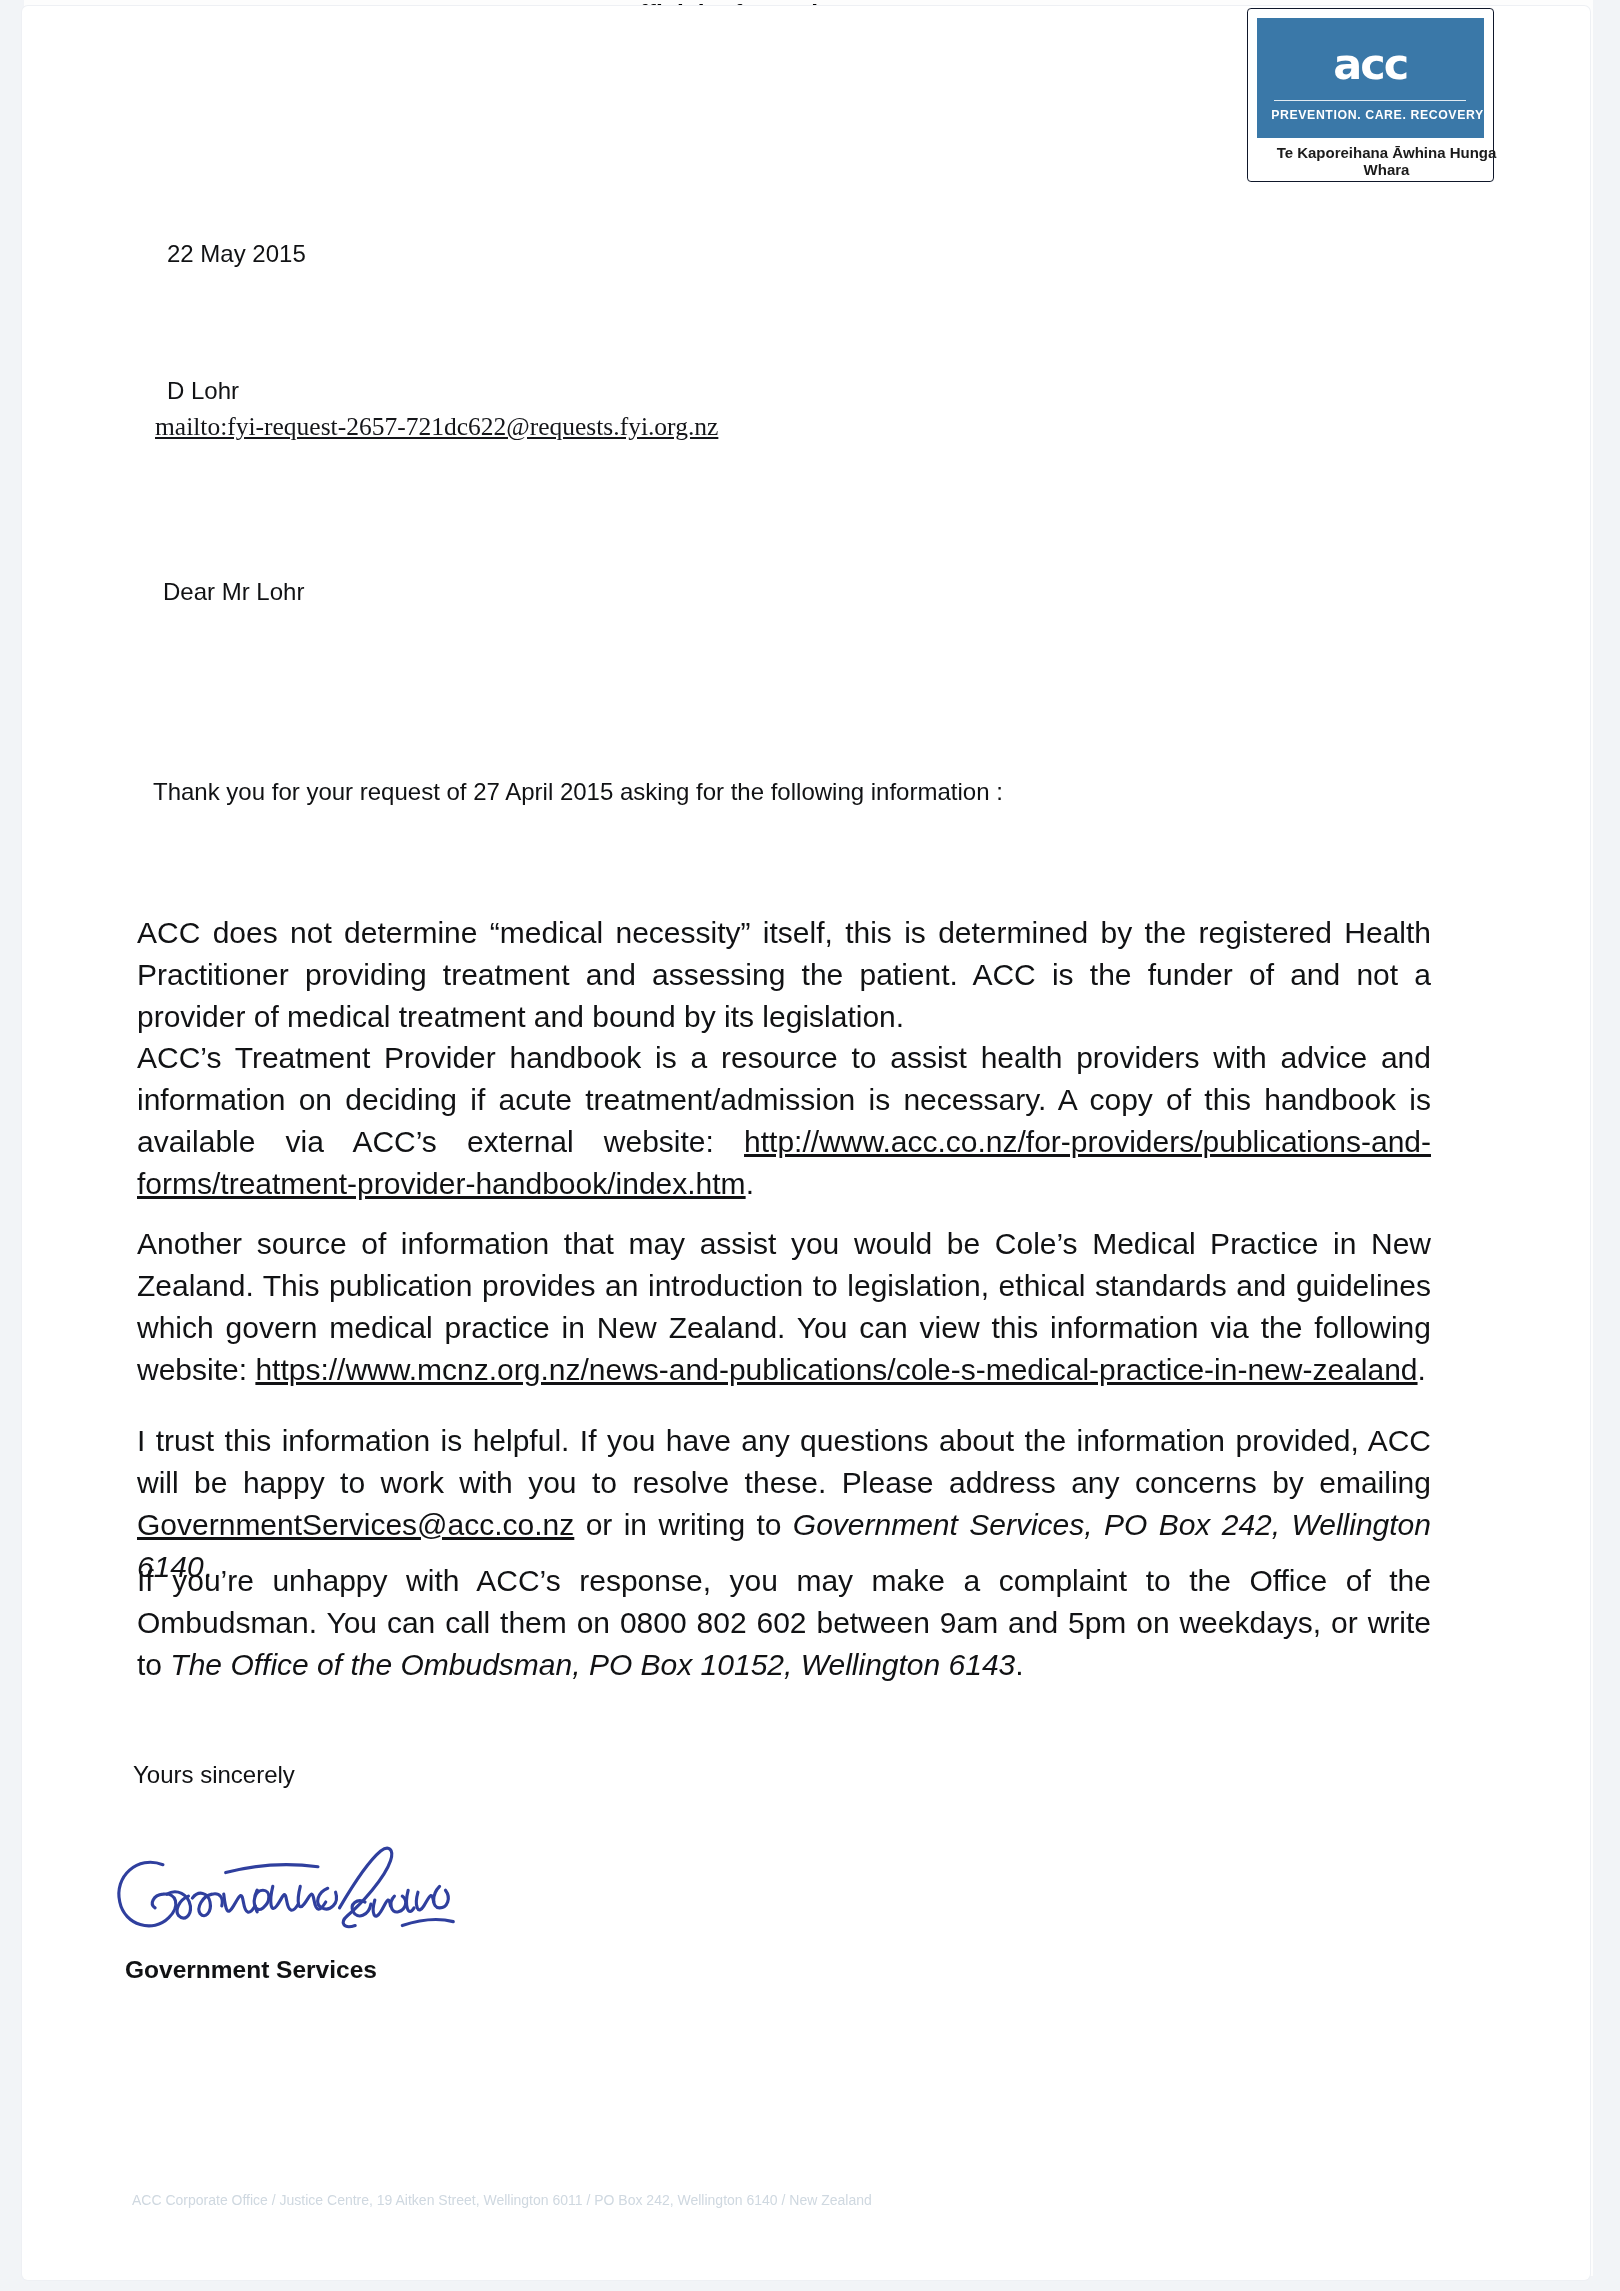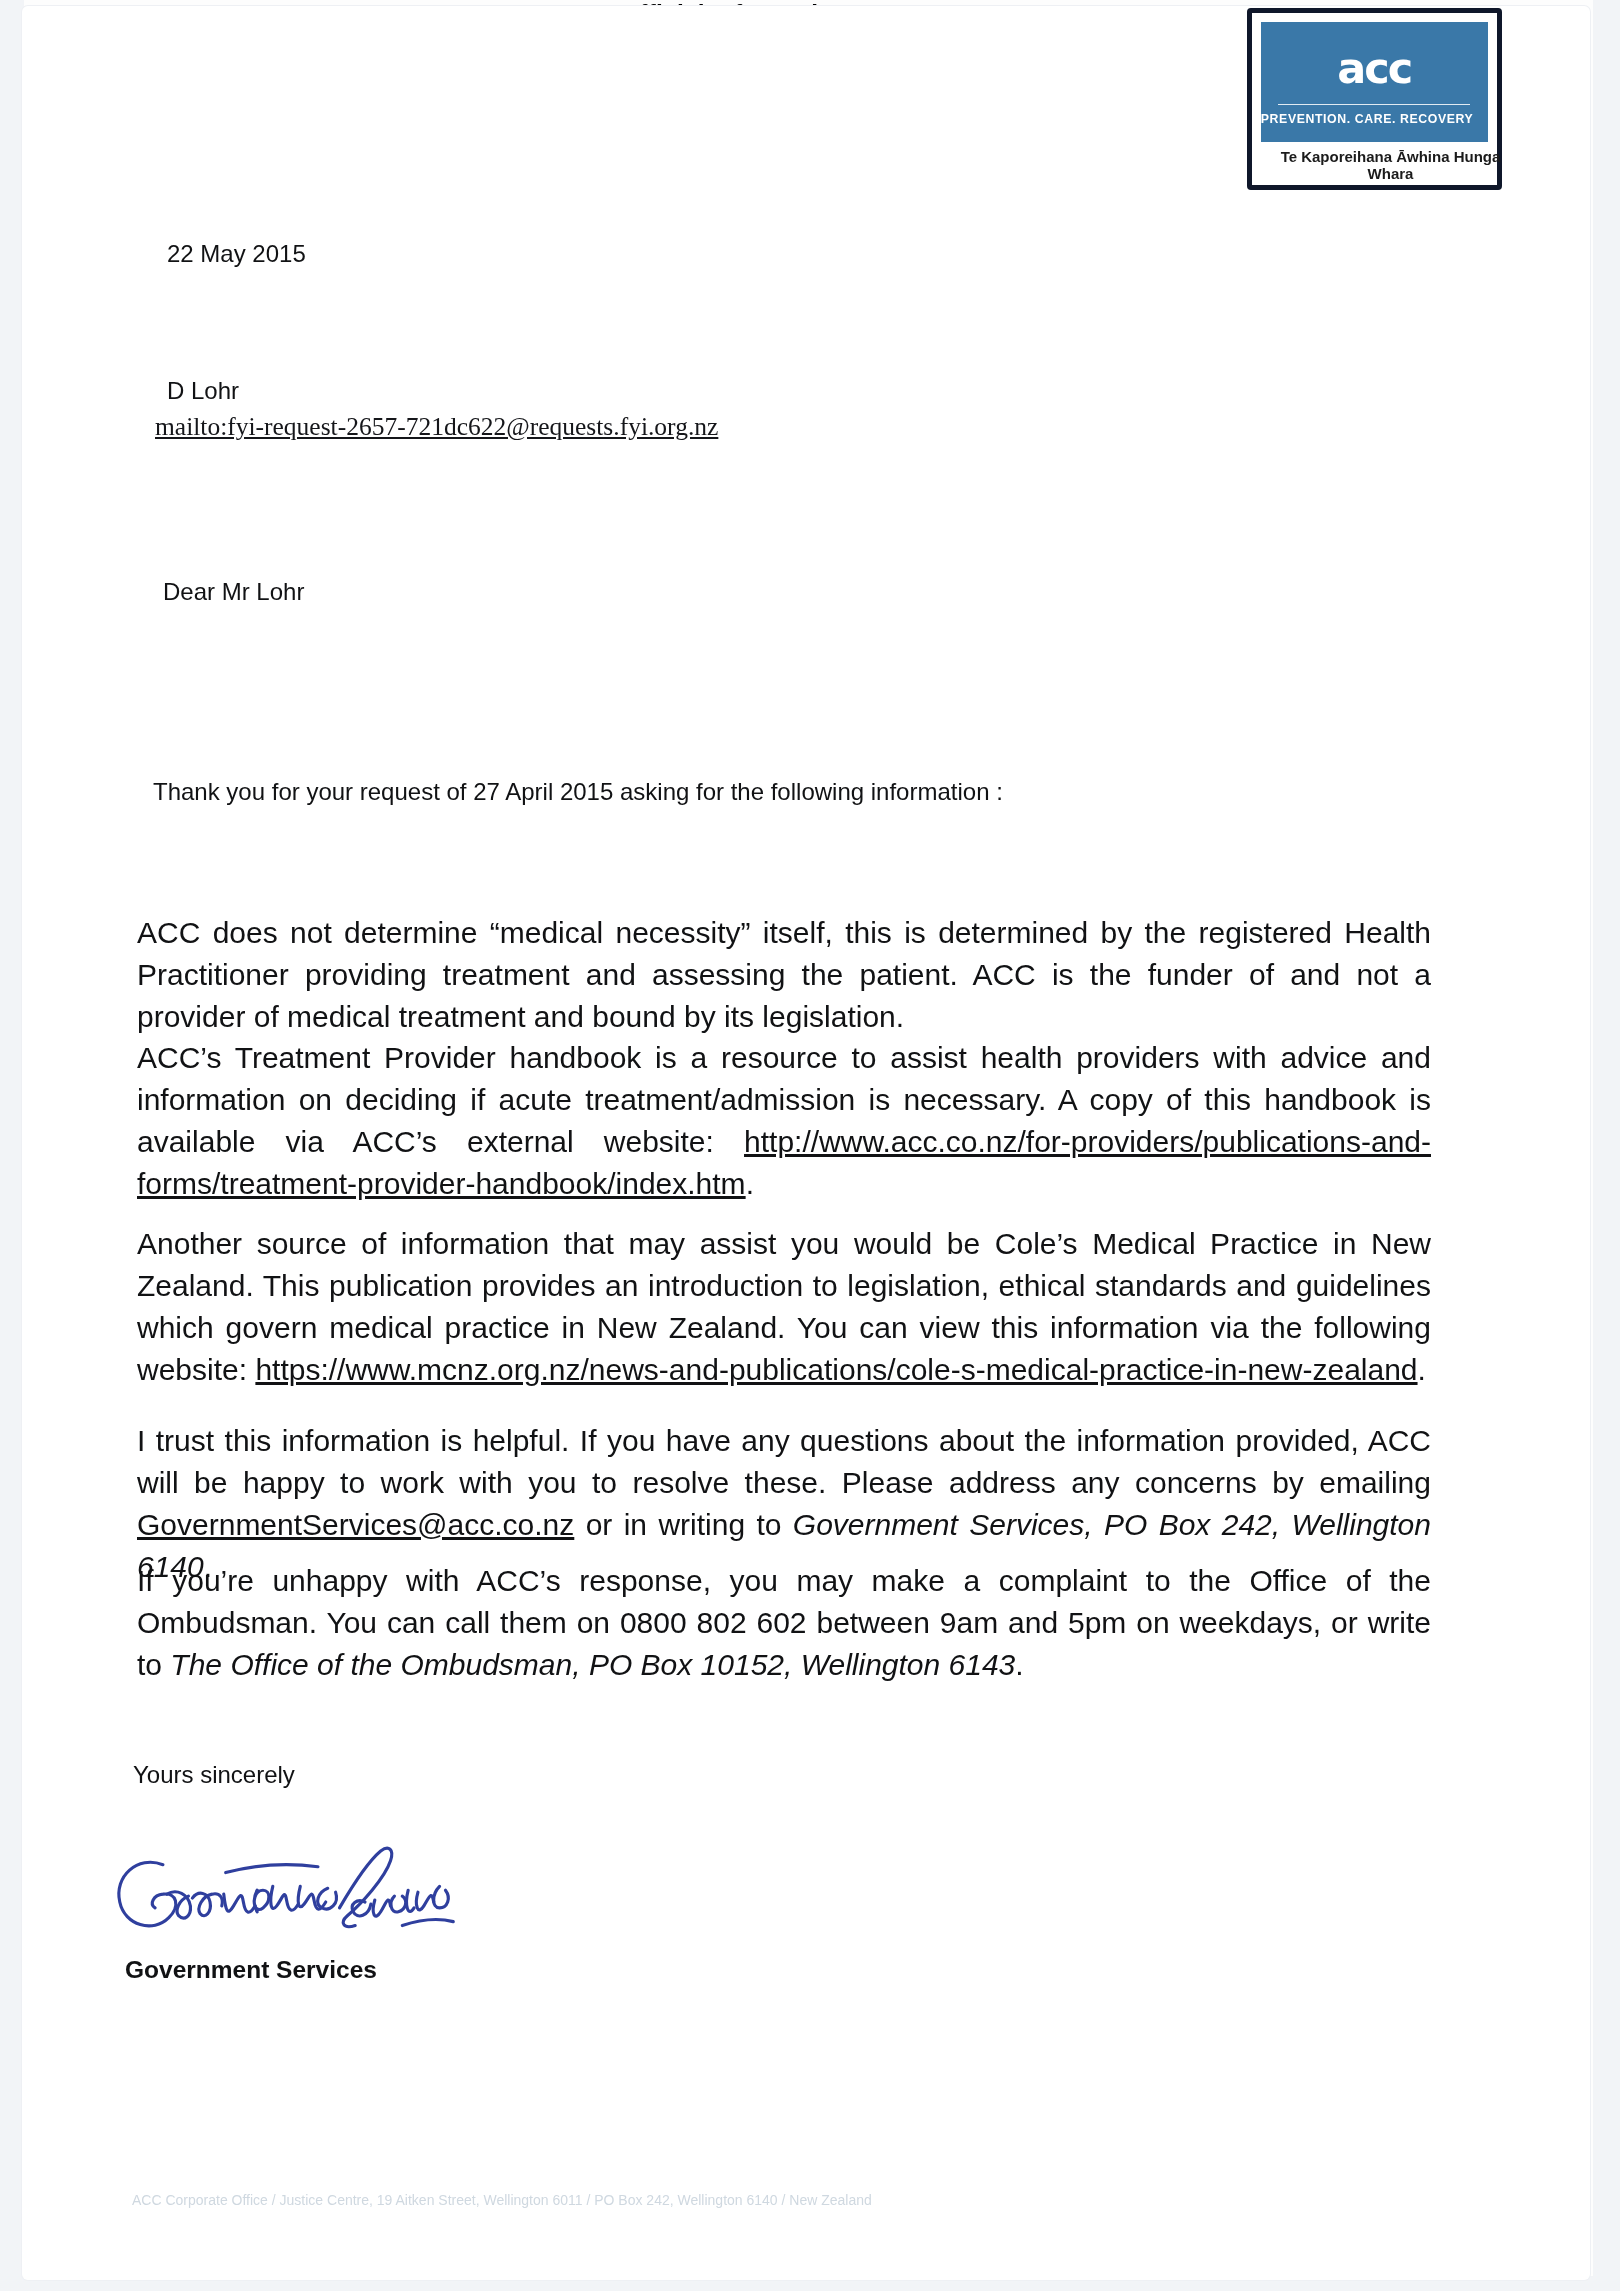--- a/index.html
+++ b/index.html
@@ -43,21 +43,21 @@
   #edge-bottom{ left: 0;    bottom: 0; width: 1620px; height: 15.7px; }
 
   
   #logo-box {
     position: absolute;
     left: 1247px;
     top: 7.8px;
     width: 245px;
     height: 172px;
     background: #ffffff;
-    border: 5px solid #0f172a;
+    border: 1px solid #0f172a;
     border-radius: 3.9px;
   }
   #logo-blue {
     position: absolute;
     left: 8.8px;
     top: 8.8px;
     width: 227px;
     height: 120px;
     background: #3a78a8;
   }
@@ -80,21 +80,21 @@
     width: 192px;
     height: 1px;
     background: #ffffff;
     opacity: .85;
   }
   #logo-tagline {
     position: absolute;
     left: 0;
     top: 90px;
     width: 227px;
-    text-align: left;
+    text-align: right;
     color: #ffffff;
     font-size: 12.3px;
     font-weight: bold;
     letter-spacing: 0.6px;
   }
   #logo-maori {
     position: absolute;
     left: 16px;
     top: 135px;
     width: 245px;

